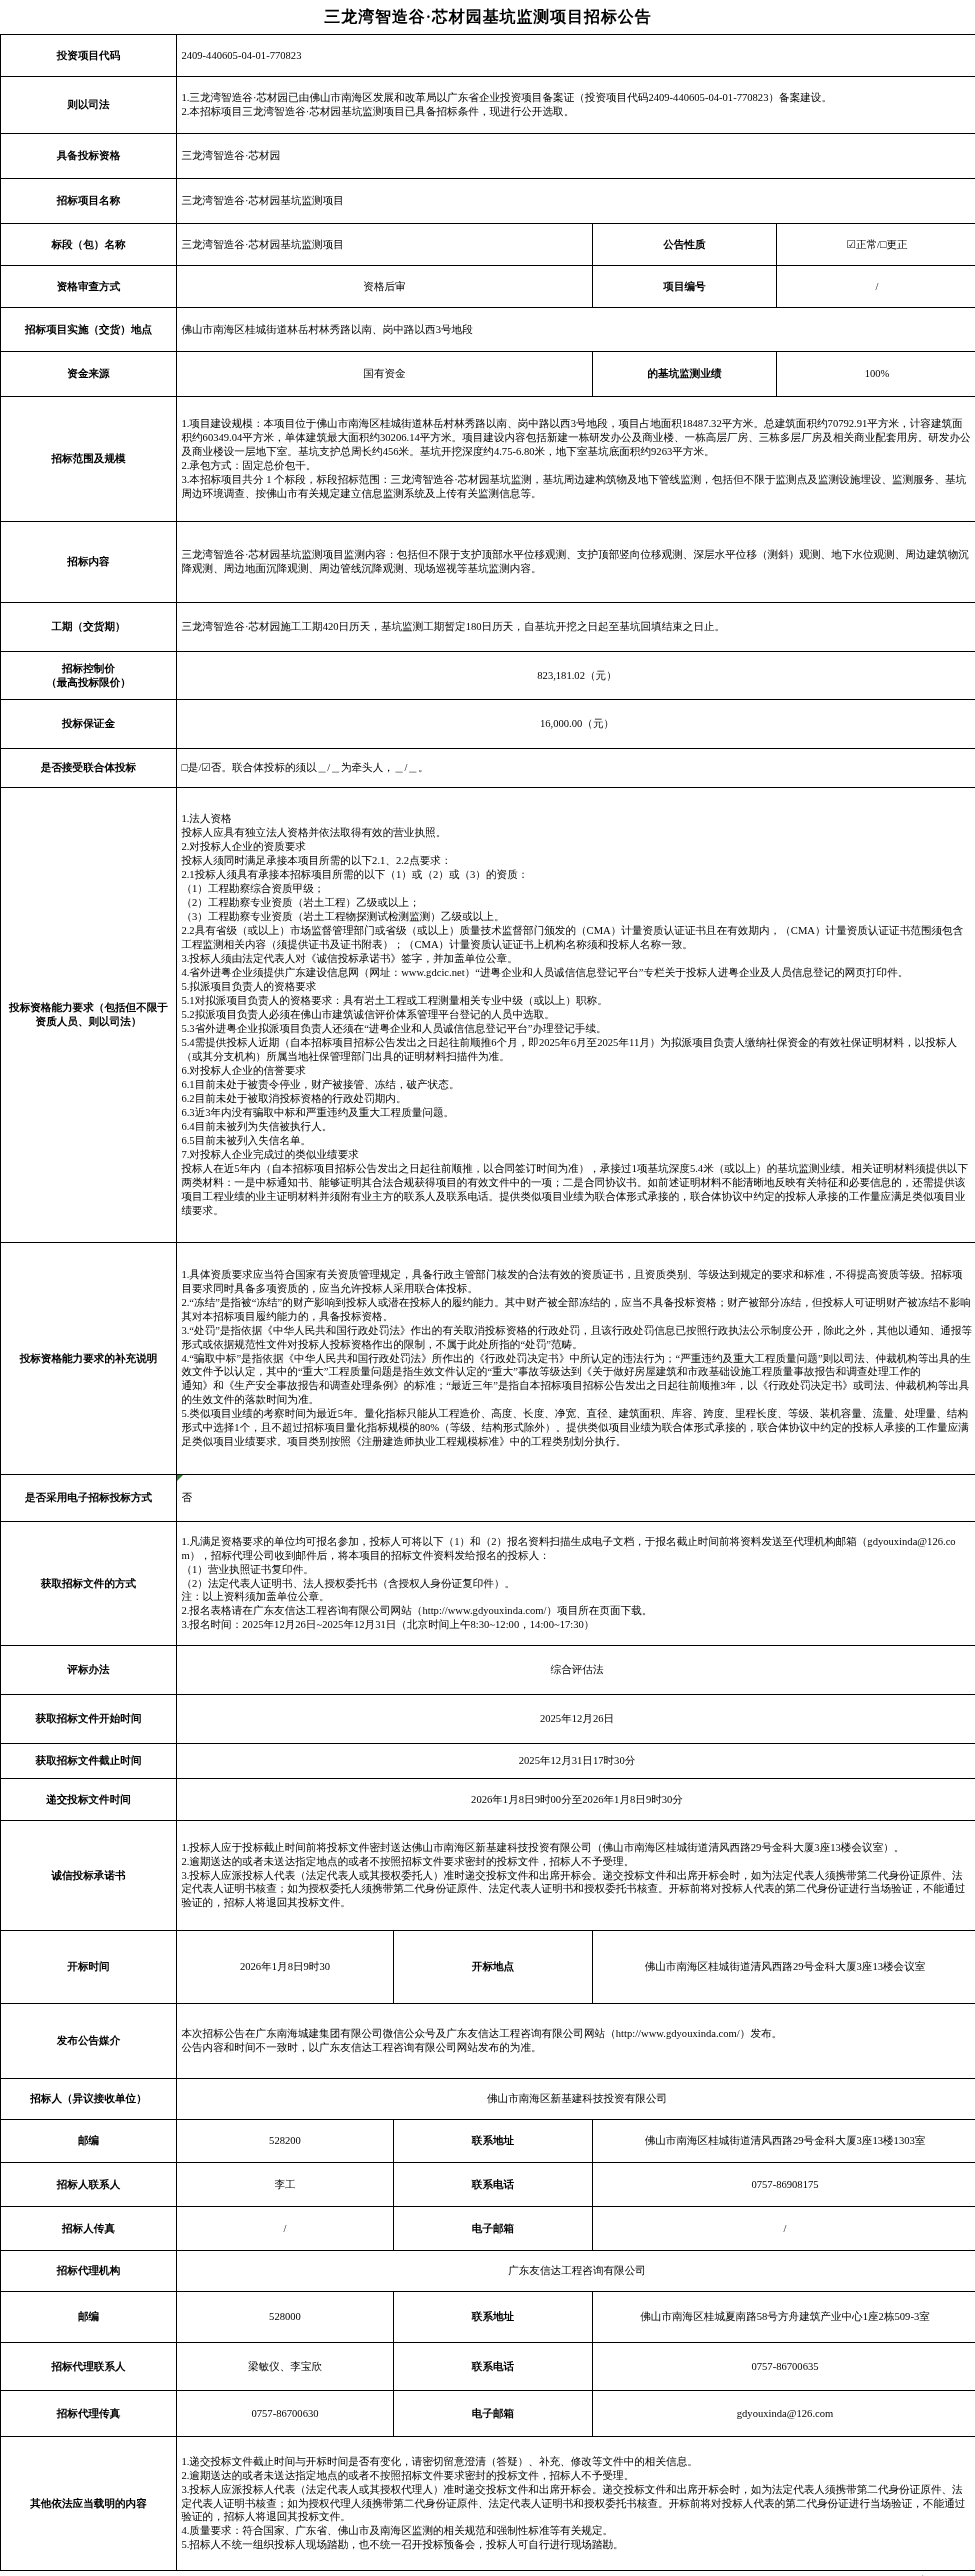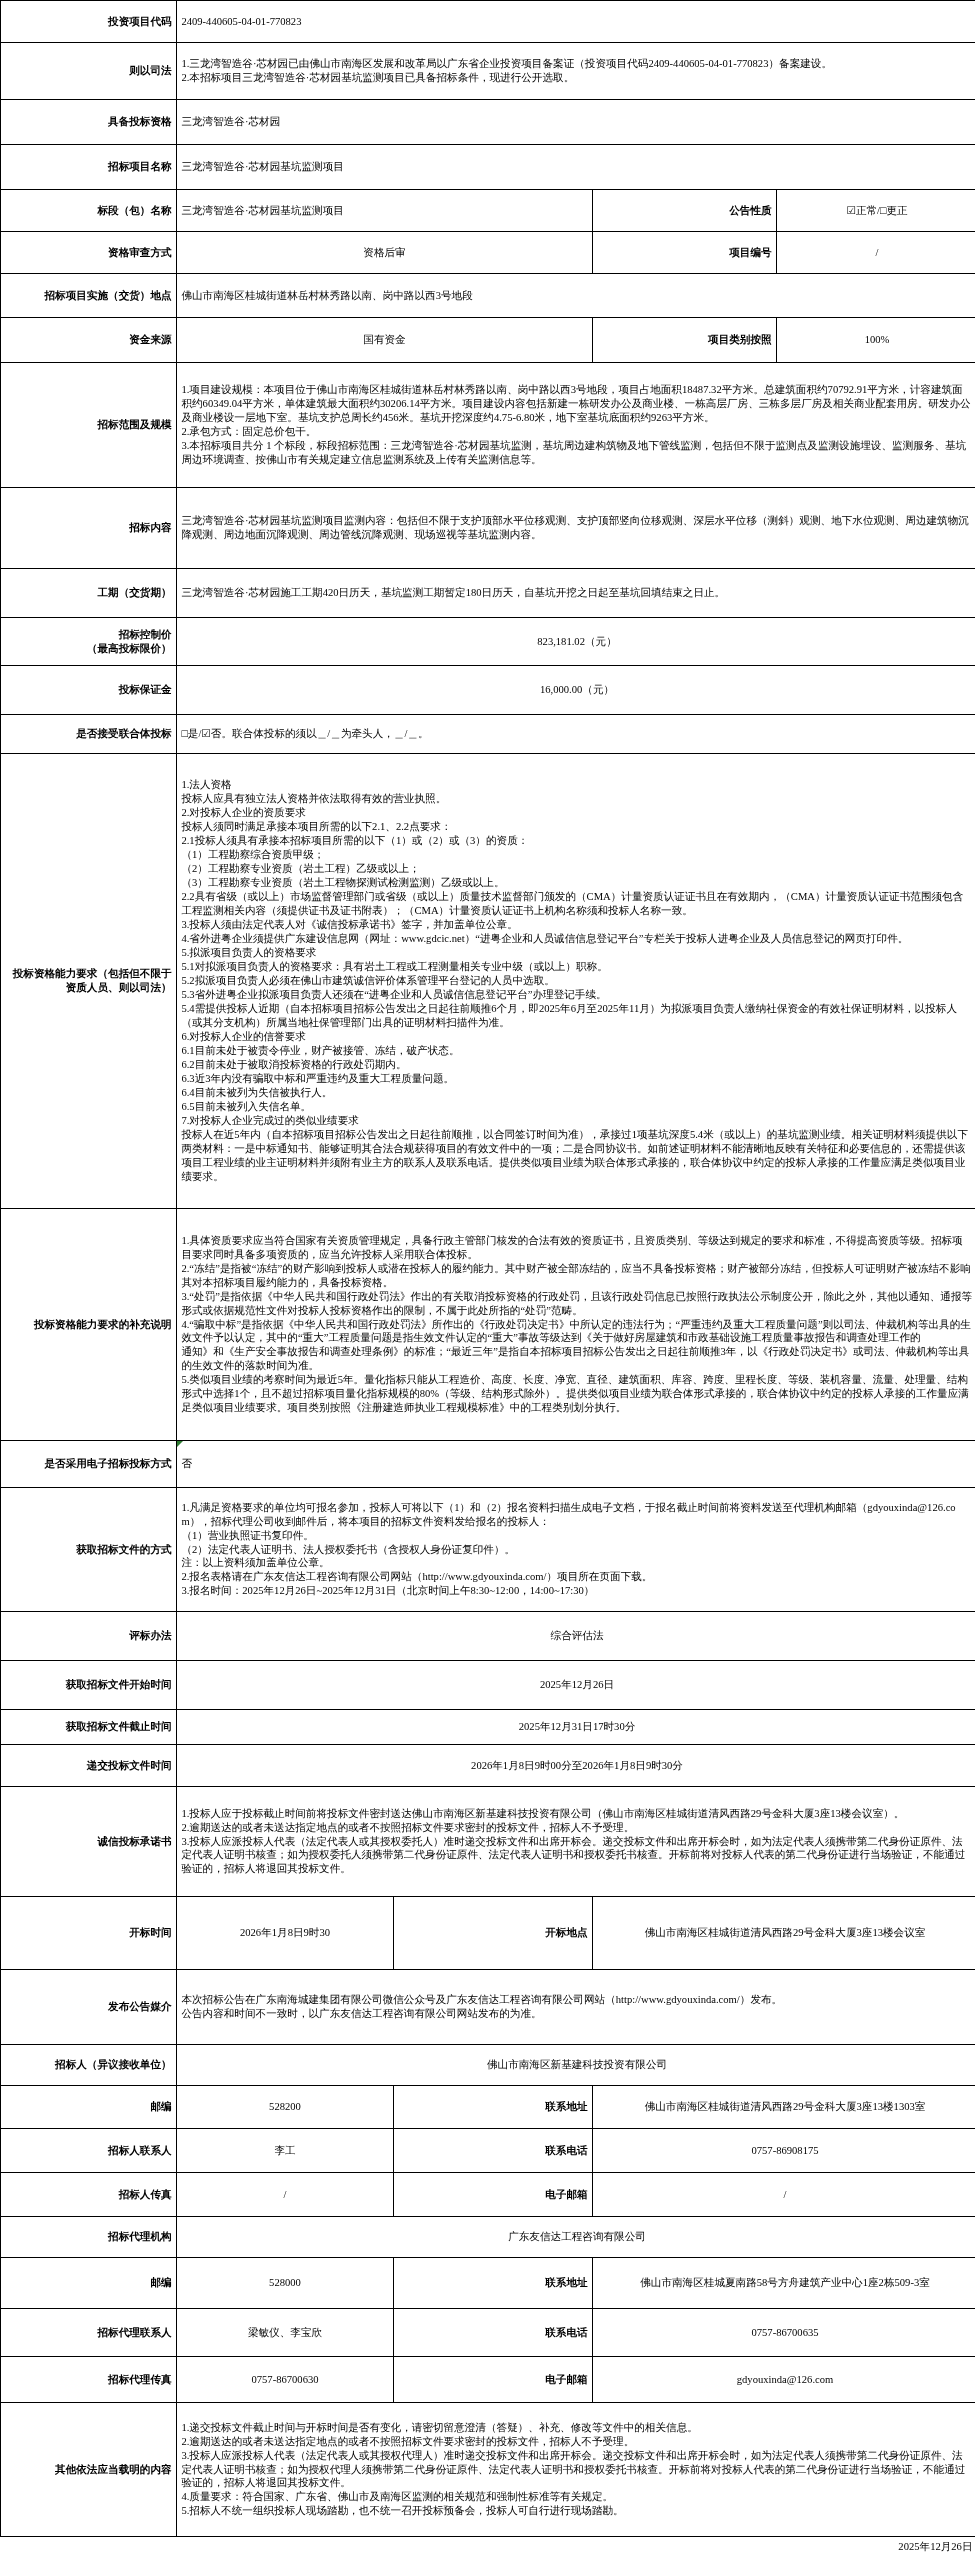--- a/index.html
+++ b/index.html
@@ -5,34 +5,35 @@
   html,body{margin:0;padding:0;background:#fff;}
   body{width:976px;font-family:"Liberation Serif","DejavU Serif",serif;color:#000;}
   .page{width:976px;}
   .doc-title{height:34px;display:flex;align-items:center;justify-content:center;
     font-size:16px;font-weight:bold;letter-spacing:0.9px;}
   table.doc{width:976px;border-collapse:collapse;table-layout:fixed;
     border:1.8px solid #000;font-size:10.6px;}
   col.c1{width:176px}col.c2{width:217px}col.c3{width:199px}col.c4{width:184px}col.c5{width:201px}
   td{border:0.9px solid #000;border-top-width:1.8px;border-bottom-width:1.8px;
     vertical-align:middle;padding:1.8px 4.4px;overflow:hidden;}
-  td.lbl{font-weight:bold;text-align:right;line-height:1.3;}
+  td.lbl{font-weight:bold;text-align:center;line-height:1.3;}
   td.val{text-align:left;line-height:1.32;}
   td.valc{text-align:center;line-height:1.32;}
   .pre{white-space:pre-wrap;word-break:break-all;}
   .marker-cell{position:relative;}
   .corner-marker{position:absolute;left:0;top:0;width:0;height:0;
     border-top:6.2px solid #2e7d32;border-right:6.2px solid transparent;}
   .footer-line{height:19.4px;display:flex;align-items:center;justify-content:flex-end;
     font-size:10.6px;padding-right:3.5px;}
 </style>
 </head>
 <body>
 
 <div class="page">
+  <div class="doc-title">三龙湾智造谷·芯材园基坑监测项目招标公告</div>
 
   <table class="doc">
     <colgroup>
         <col class="c1">
         <col class="c2">
         <col class="c3">
         <col class="c4">
         <col class="c5">
       </colgroup>
 
@@ -73,21 +74,21 @@
     </tr>
 
     <tr style="height:44px">
       <td class="lbl">招标项目实施（交货）地点</td>
       <td class="val" colspan="4">佛山市南海区桂城街道林岳村林秀路以南、岗中路以西3号地段</td>
     </tr>
 
     <tr style="height:45px">
       <td class="lbl">资金来源</td>
       <td class="valc" colspan="2">国有资金</td>
-      <td class="lbl">项目类别按照</td>
+      <td class="lbl">的基坑监测业绩</td>
       <td class="valc">100%</td>
     </tr>
 
     <tr style="height:125px">
       <td class="lbl">招标范围及规模</td>
       <td class="val pre" colspan="4">1.项目建设规模：本项目位于佛山市南海区桂城街道林岳村林秀路以南、岗中路以西3号地段，项目占地面积18487.32平方米。总建筑面积约70792.91平方米，计容建筑面积约60349.04平方米，单体建筑最大面积约30206.14平方米。项目建设内容包括新建一栋研发办公及商业楼、一栋高层厂房、三栋多层厂房及相关商业配套用房。研发办公及商业楼设一层地下室。基坑支护总周长约456米。基坑开挖深度约4.75-6.80米，地下室基坑底面积约9263平方米。
 2.承包方式：固定总价包干。
 3.本招标项目共分 1 个标段，标段招标范围：三龙湾智造谷·芯材园基坑监测，基坑周边建构筑物及地下管线监测，包括但不限于监测点及监测设施埋设、监测服务、基坑周边环境调查、按佛山市有关规定建立信息监测系统及上传有关监测信息等。</td>
     </tr>
 

